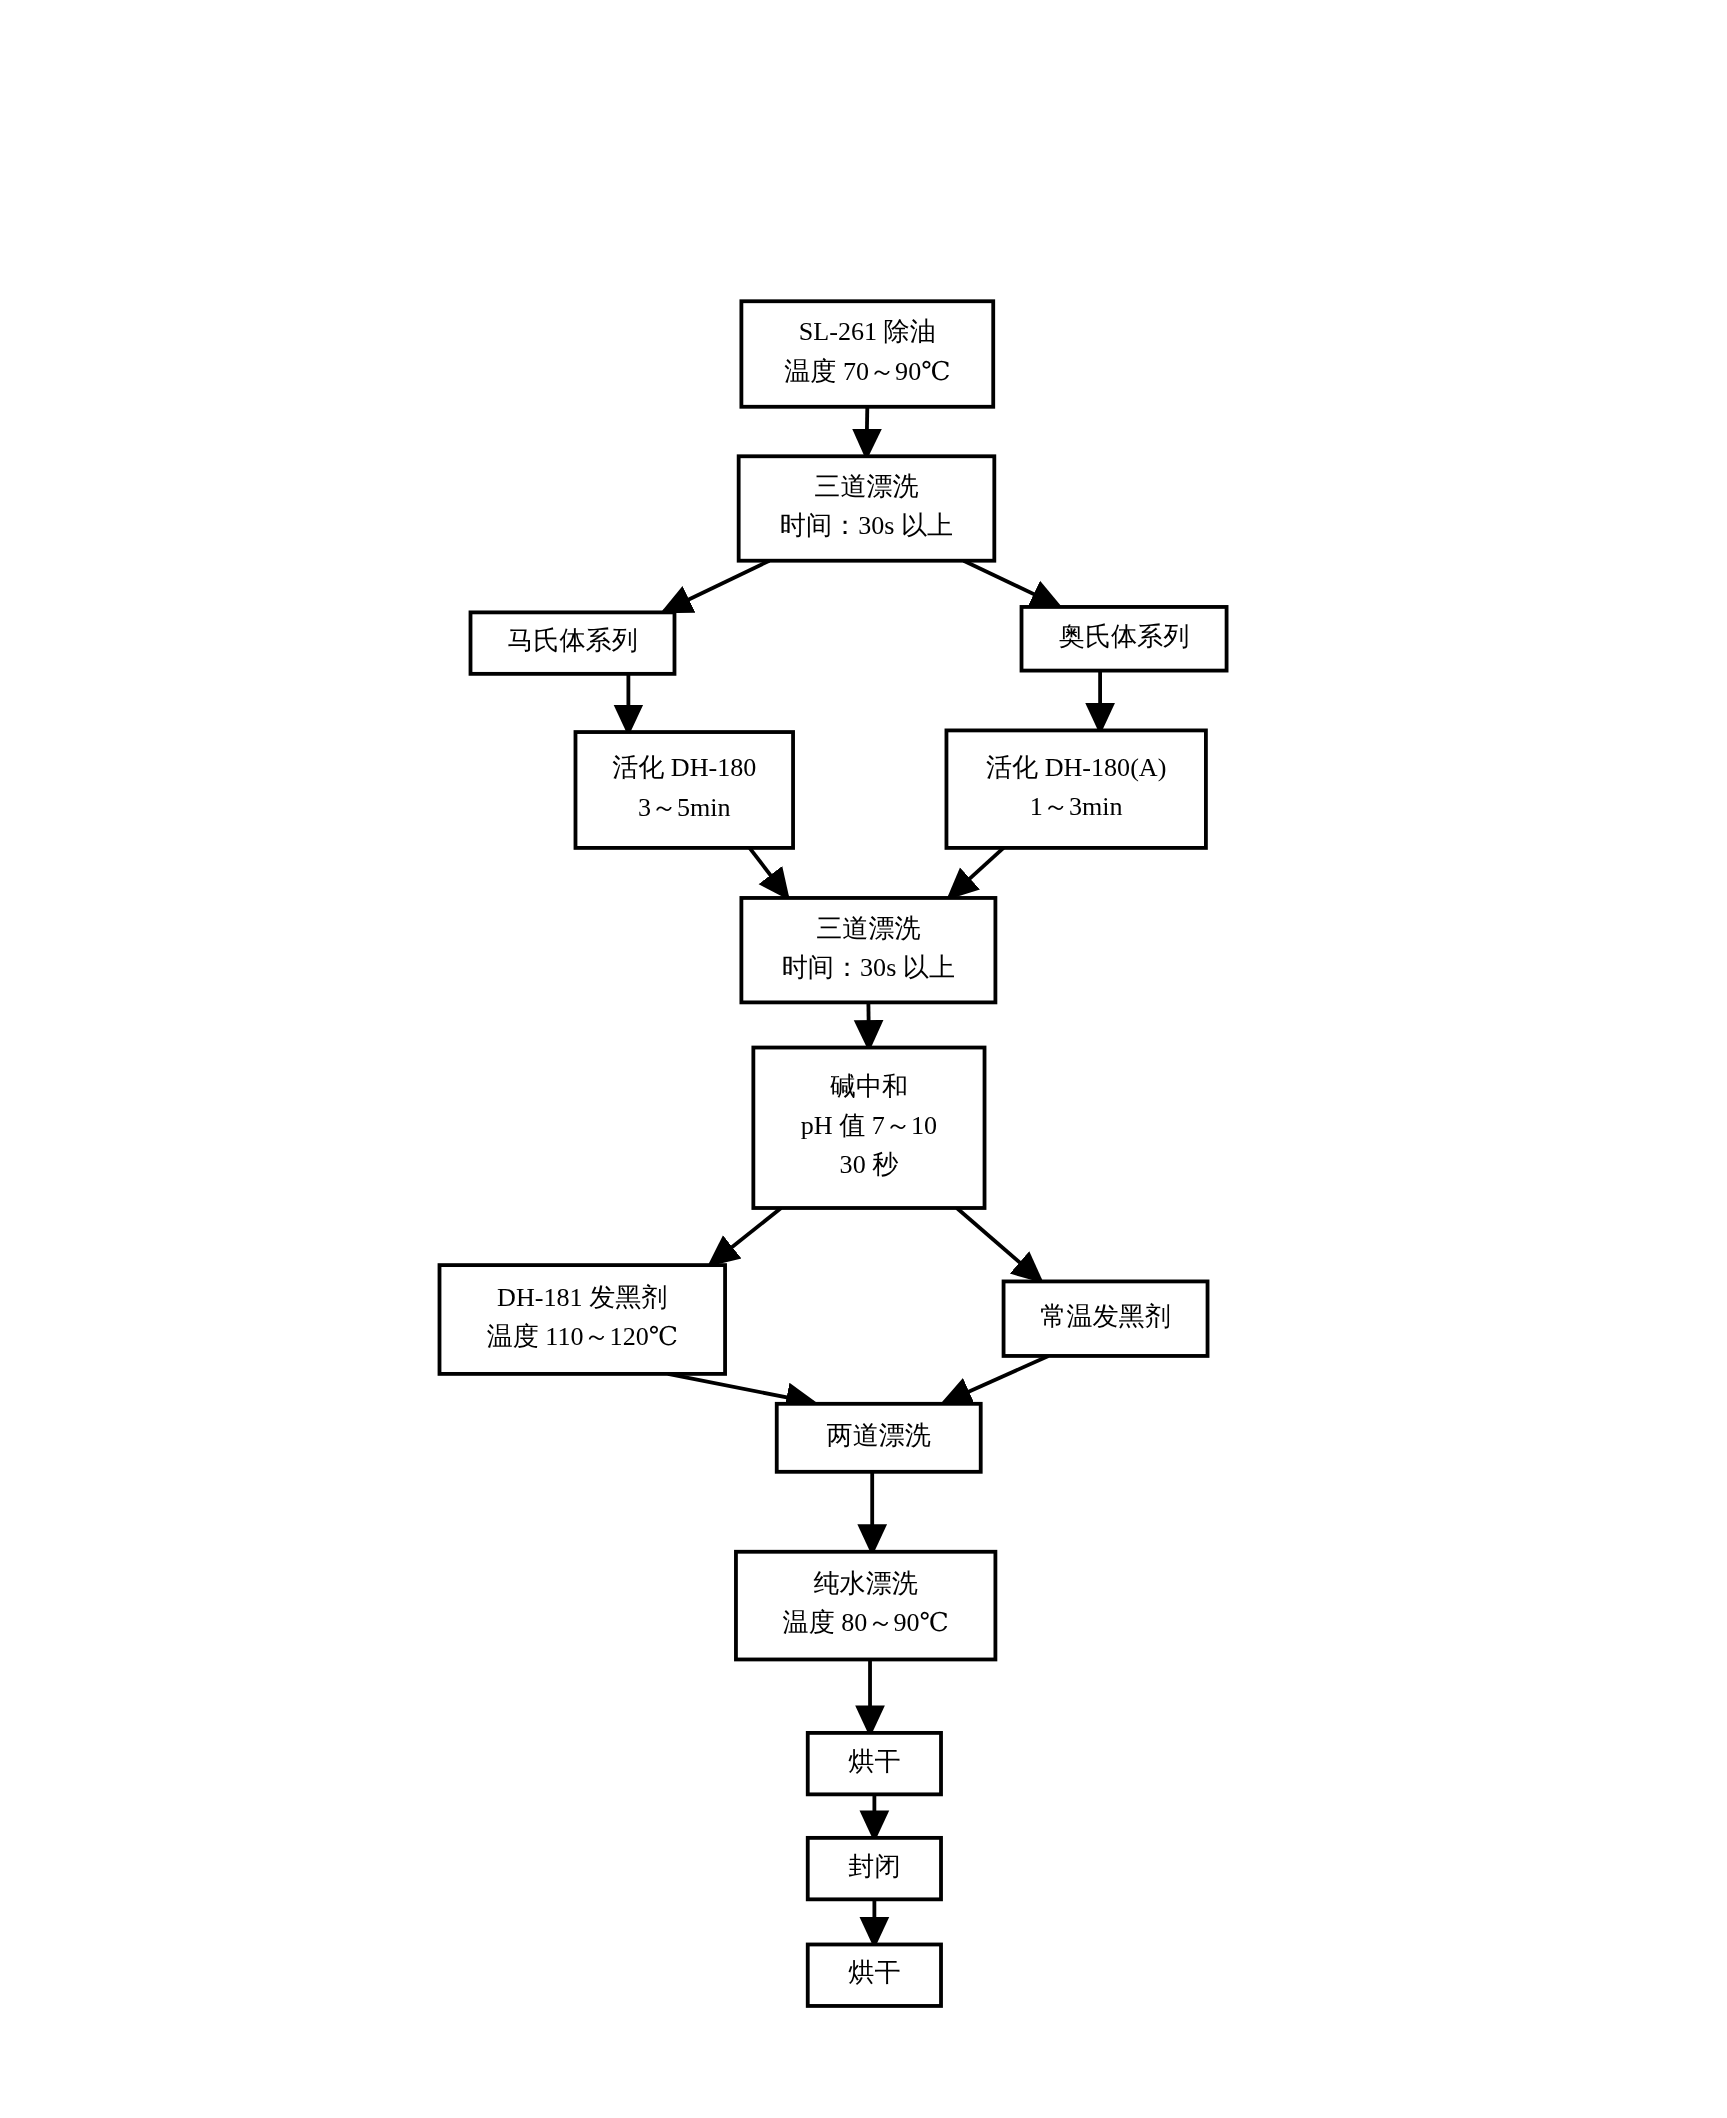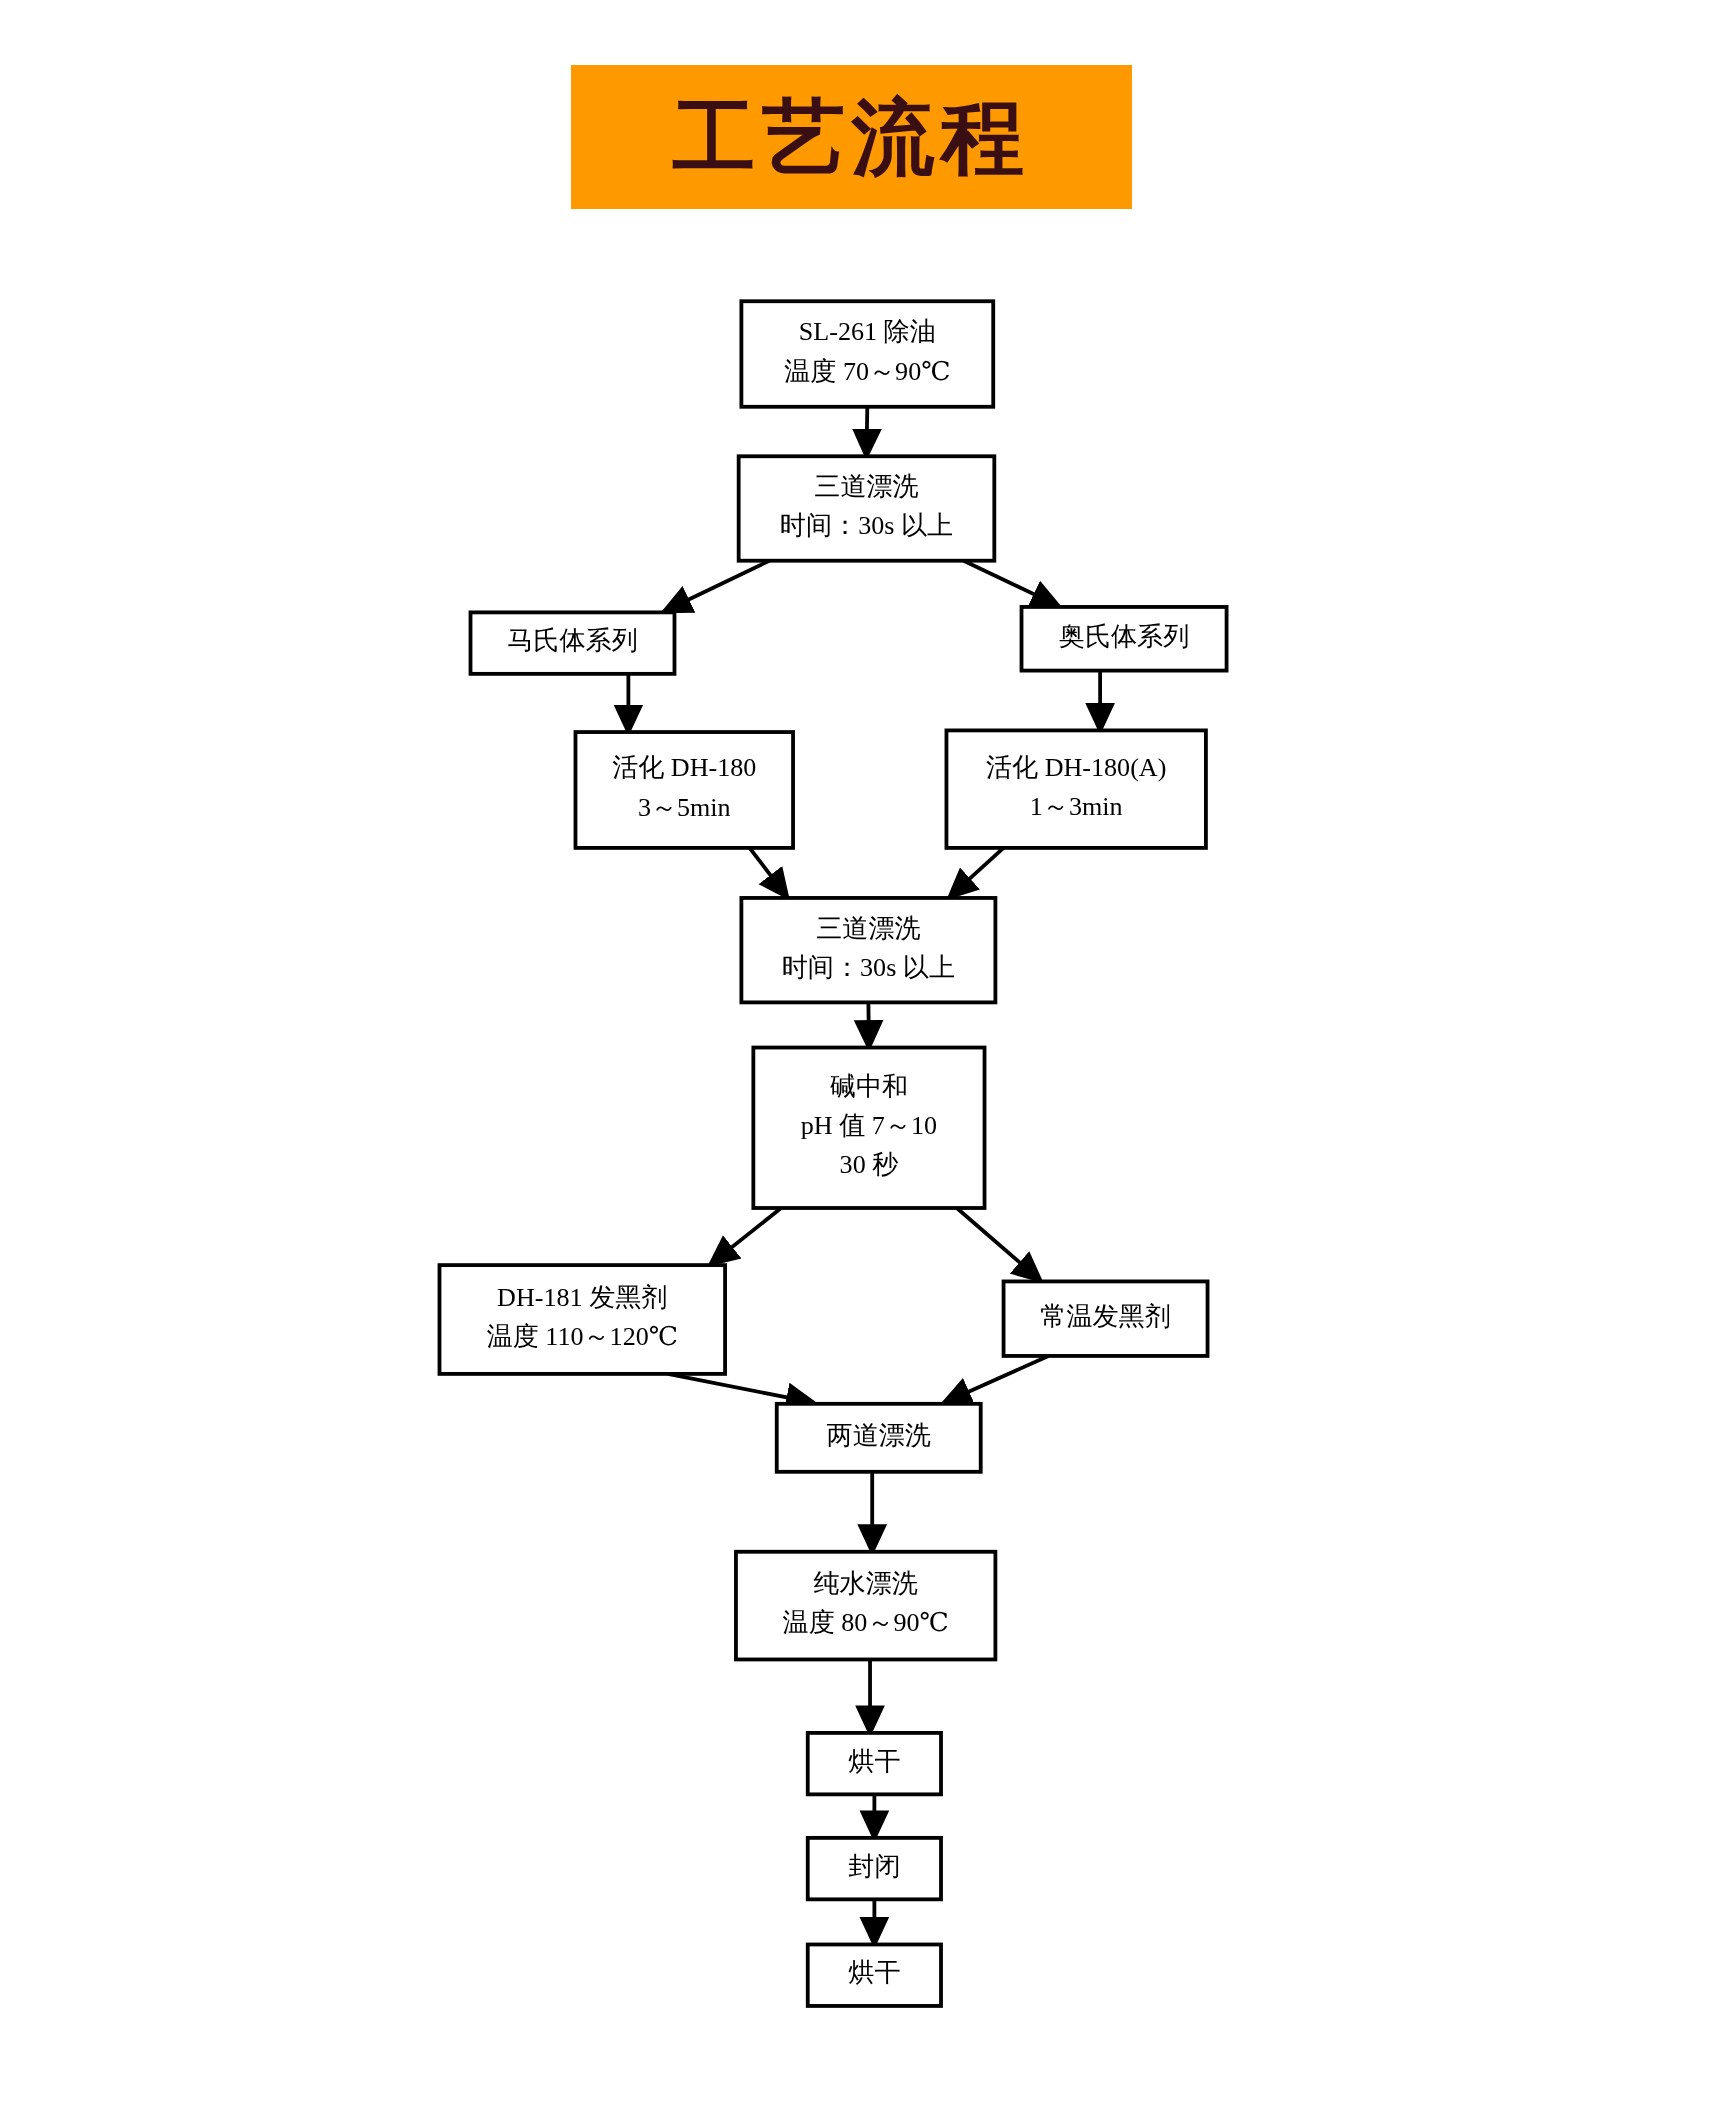--- a/index.html
+++ b/index.html
@@ -61,23 +61,20 @@
     stroke: #000000;
     stroke-width: 7;
     fill: none;
   }
 </style>
 </head>
 <body>
 
 <div id="page">
 
-  <div id="title-banner">
-    <div id="title-text">工艺流程</div>
-  </div>
 
   <svg id="flow-svg" viewBox="0 0 3175 3894" xmlns="http://www.w3.org/2000/svg">
     <defs>
       <marker id="arrowhead" markerWidth="9" markerHeight="9" refX="7.2" refY="4.5" orient="auto" markerUnits="strokeWidth">
         <path d="M 0 0.6 L 8.4 4.5 L 0 8.4 z" fill="#000000"></path>
       </marker>
     </defs>
     <g id="edges-layer">
         <line class="edge-line" x1="1594.5" y1="747" x2="1593" y2="838" marker-end="url(#arrowhead)"></line>
         <line class="edge-line" x1="1414.4" y1="1030" x2="1221.25" y2="1123" marker-end="url(#arrowhead)"></line>

